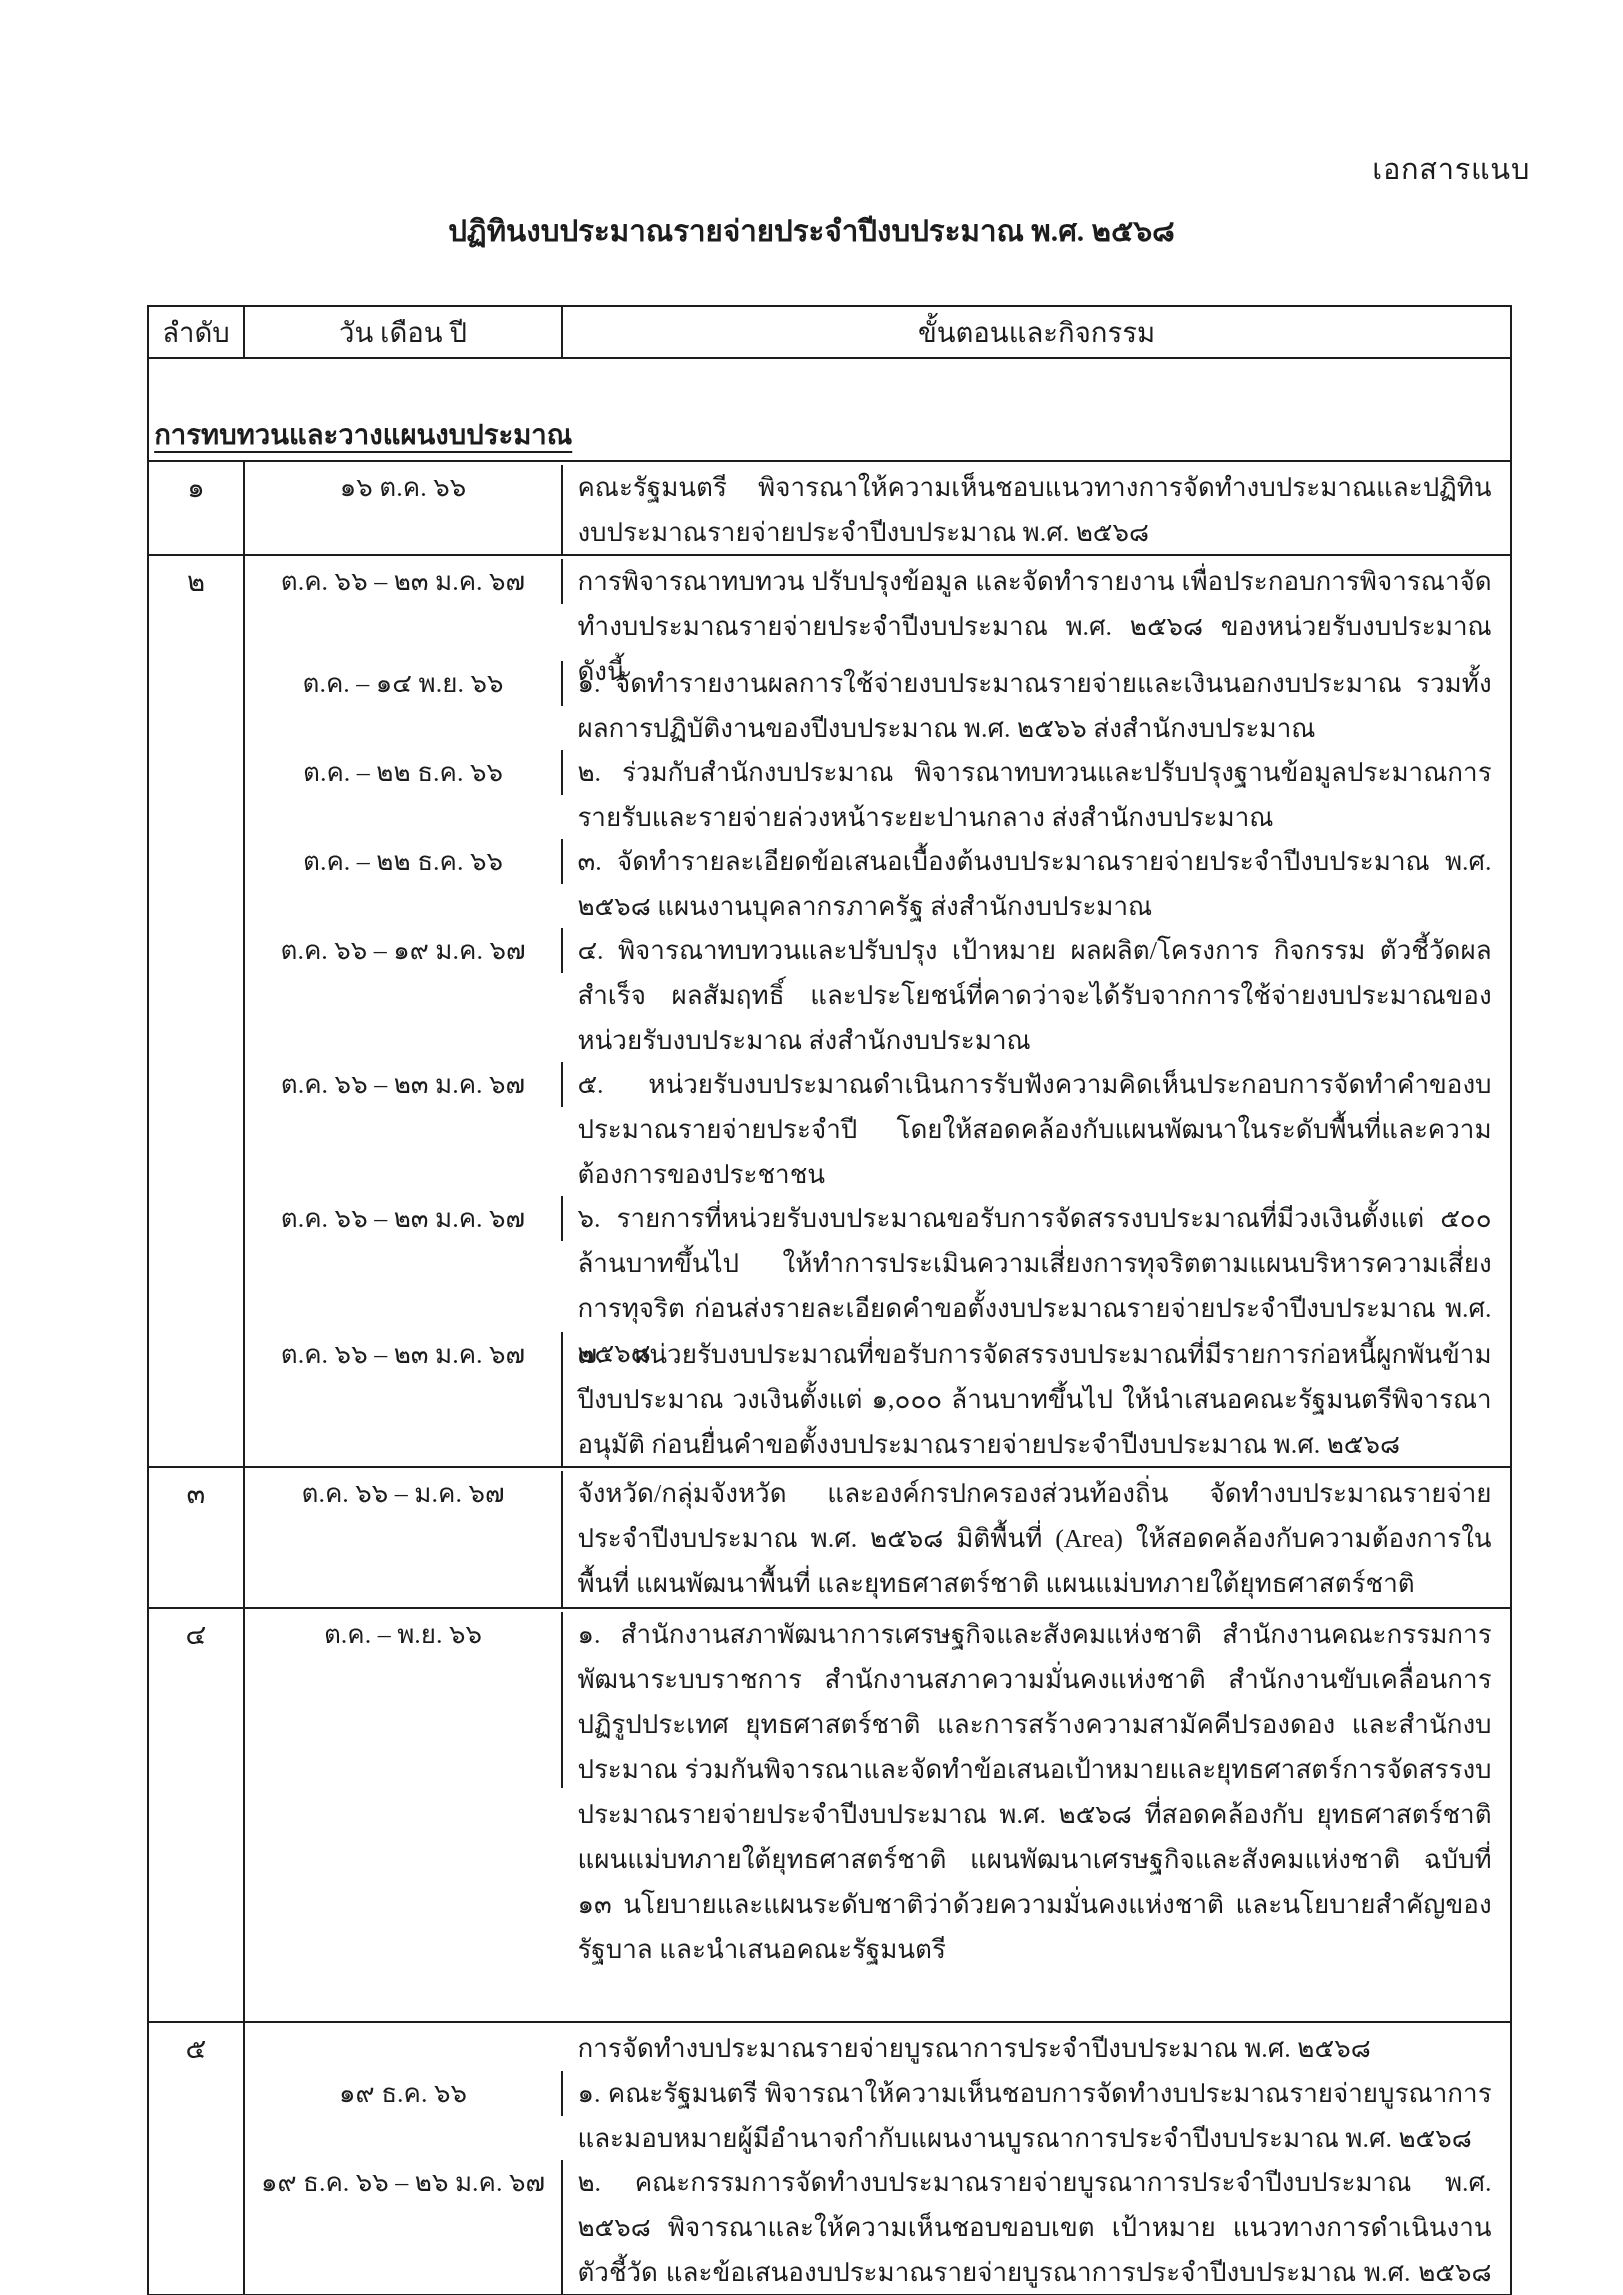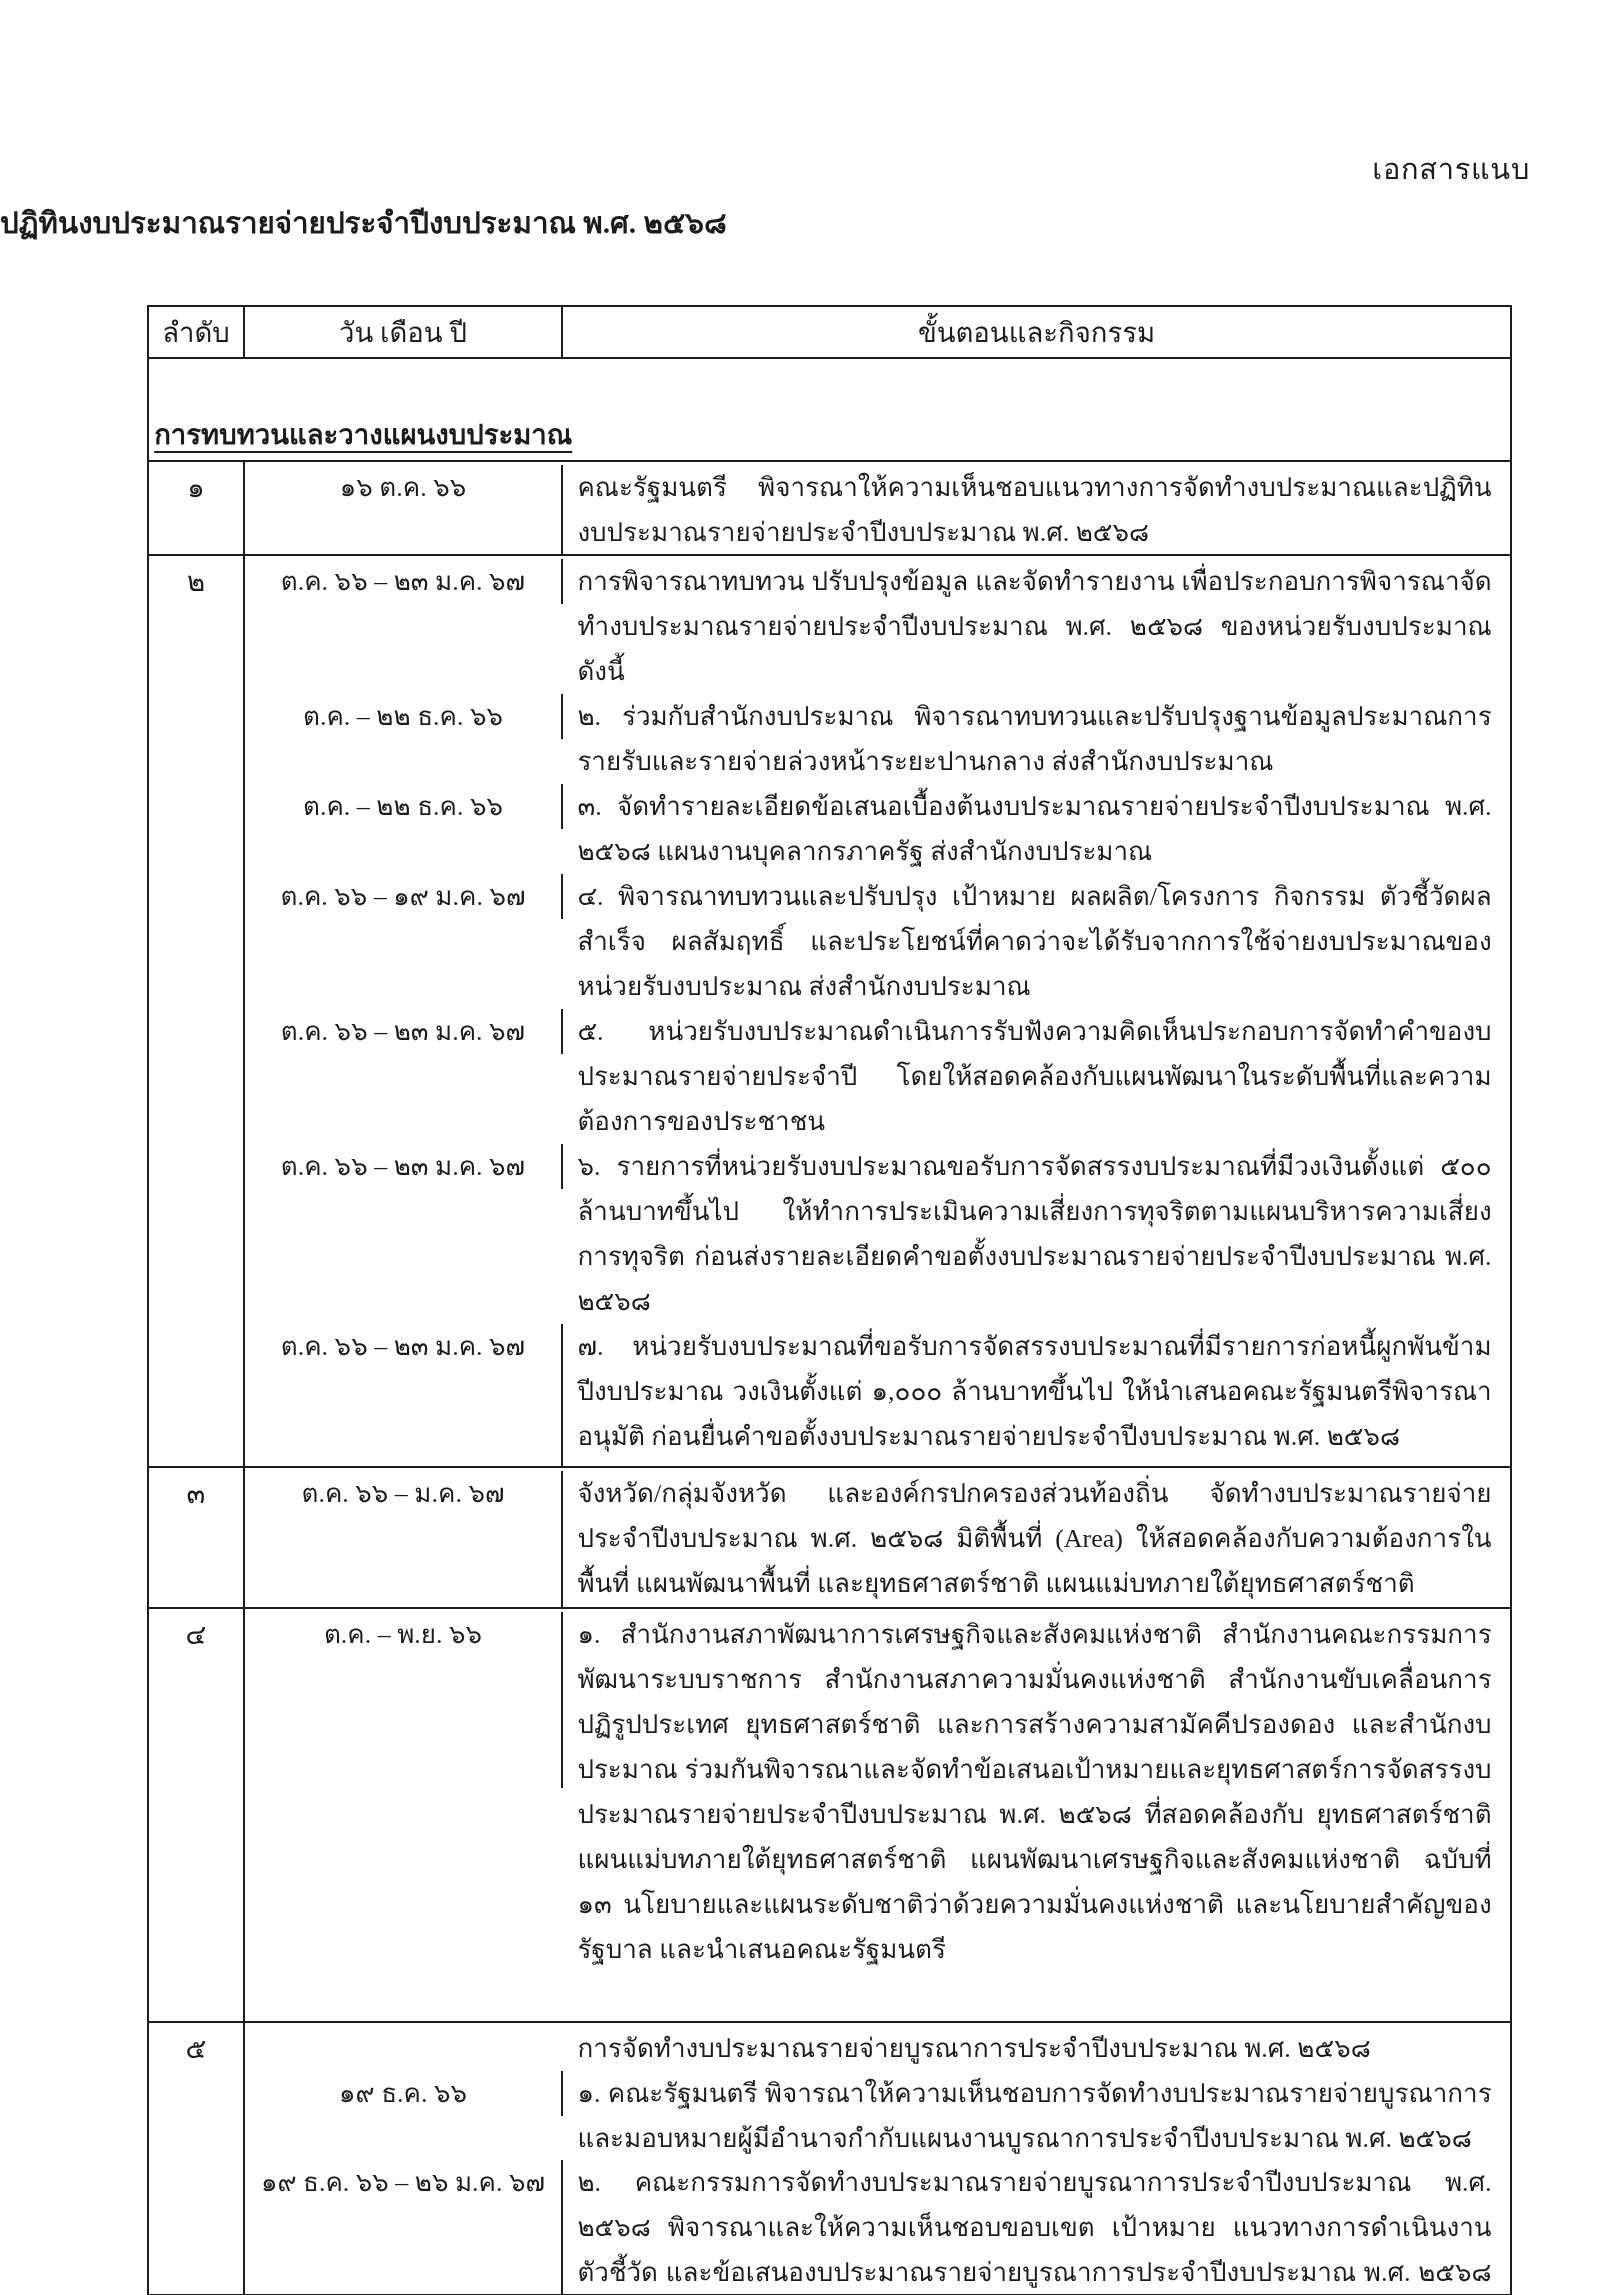--- a/index.html
+++ b/index.html
@@ -16,23 +16,23 @@
     overflow:hidden;
   }
   .doc-tag{
     position:absolute;
     top:146px;right:93px;
     font-size:29px;
     letter-spacing:0.7px;
   }
   .doc-title{
     position:absolute;
-    top:199px;left:0;
+    top:207px;left:0;
     width:100%;
-    text-align:left;
+    text-align:center;
     font-size:29.5px;
     font-weight:bold;
   }
   .budget-table{
     position:absolute;
     left:147px;top:305px;
     width:1365px;
     border:2.6px solid #1d1d1d;
     box-sizing:border-box;
     background:#fff;
@@ -153,20 +153,24 @@
     </div>
 
     <div class="t-row r2">
       <div class="col-no">๒</div>
       <div class="col-rest">
         <div class="sub h2">
           <div class="date">ต.ค. ๖๖ – ๒๓ ม.ค. ๖๗</div>
           <div class="act">การพิจารณาทบทวน ปรับปรุงข้อมูล และจัดทำรายงาน เพื่อประกอบการพิจารณาจัดทำงบประมาณรายจ่ายประจำปีงบประมาณ พ.ศ. ๒๕๖๘ ของหน่วยรับงบประมาณ ดังนี้</div>
         </div>
         <div class="sub h2">
+          <div class="date">ต.ค. – ๑๔ พ.ย. ๖๖</div>
+          <div class="act">๑. จัดทำรายงานผลการใช้จ่ายงบประมาณรายจ่ายและเงินนอกงบประมาณ รวมทั้งผลการปฏิบัติงานของปีงบประมาณ พ.ศ. ๒๕๖๖ ส่งสำนักงบประมาณ</div>
+        </div>
+        <div class="sub h2">
           <div class="date">ต.ค. – ๒๒ ธ.ค. ๖๖</div>
           <div class="act">๒. ร่วมกับสำนักงบประมาณ พิจารณาทบทวนและปรับปรุงฐานข้อมูลประมาณการรายรับและรายจ่ายล่วงหน้าระยะปานกลาง ส่งสำนักงบประมาณ</div>
         </div>
         <div class="sub h2">
           <div class="date">ต.ค. – ๒๒ ธ.ค. ๖๖</div>
           <div class="act">๓. จัดทำรายละเอียดข้อเสนอเบื้องต้นงบประมาณรายจ่ายประจำปีงบประมาณ พ.ศ. ๒๕๖๘ แผนงานบุคลากรภาครัฐ ส่งสำนักงบประมาณ</div>
         </div>
         <div class="sub h3">
           <div class="date">ต.ค. ๖๖ – ๑๙ ม.ค. ๖๗</div>
           <div class="act">๔. พิจารณาทบทวนและปรับปรุง เป้าหมาย ผลผลิต/โครงการ กิจกรรม ตัวชี้วัดผลสำเร็จ ผลสัมฤทธิ์ และประโยชน์ที่คาดว่าจะได้รับจากการใช้จ่ายงบประมาณของหน่วยรับงบประมาณ ส่งสำนักงบประมาณ</div>

